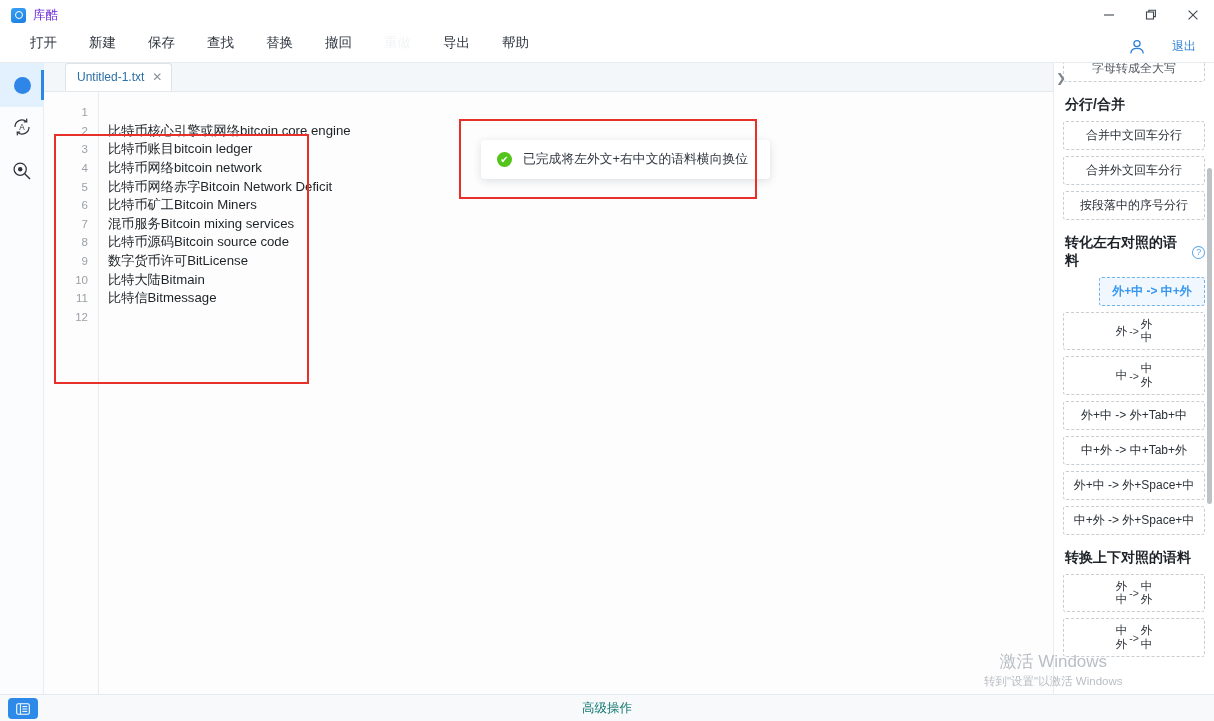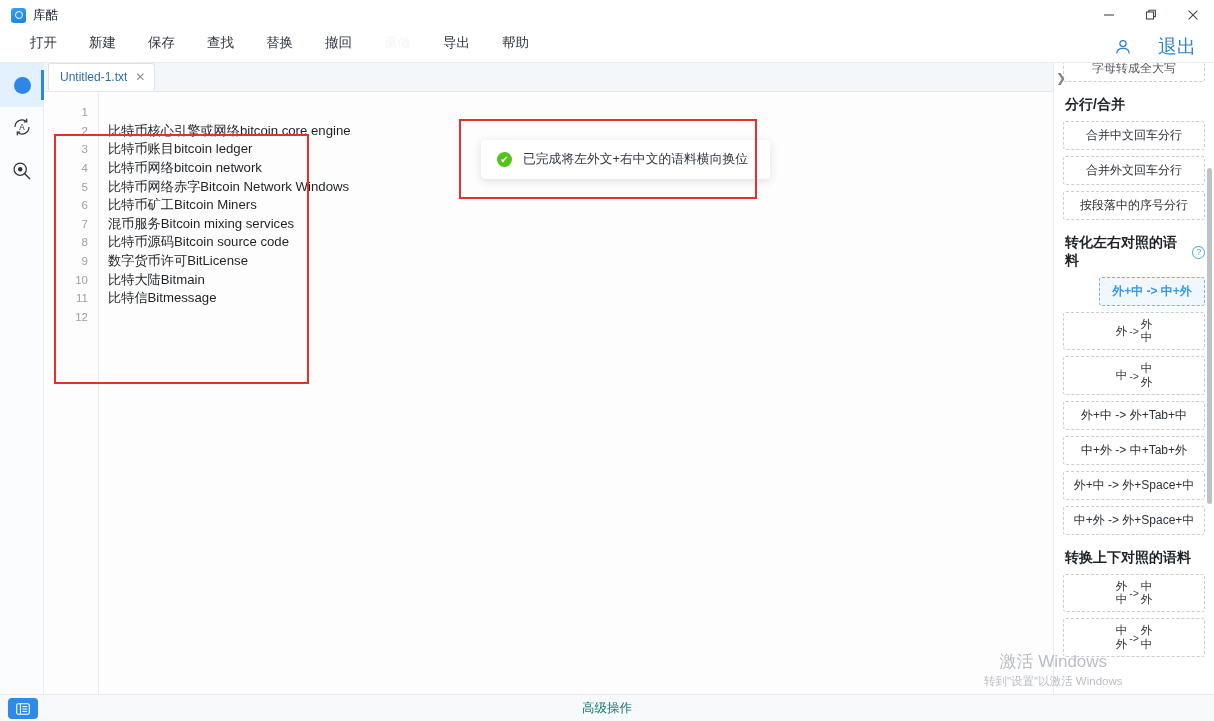--- a/index.html
+++ b/index.html
@@ -25,21 +25,21 @@
     width: 15px; height: 15px; margin-left: 11px; margin-right: 7px;
     border-radius: 3px;
     background: linear-gradient(160deg,#3aa0f5,#1a7fe0);
     display: flex; align-items: center; justify-content: center;
   }
   .app-logo .ring {
     width: 8px; height: 8px; border-radius: 50%;
     border: 1.6px solid #ffffff;
   }
   .app-title {
-    font-size: 12.5px; color: #0f172a; letter-spacing: .3px;
+    font-size: 12.5px; color: #6d28d9; letter-spacing: .3px;
   }
   .winbtns {
     position: absolute; right: 0; top: 0; height: 30px;
     display: flex; align-items: center;
   }
   .winbtn {
     width: 42px; height: 30px; display: flex;
     align-items: center; justify-content: center;
     color: #41474f;
   }
@@ -56,21 +56,21 @@
     padding: 4px 10px; margin-left: 12px;
     white-space: nowrap;
   }
   .menu-item:first-child { margin-left: 20px; }
   .menu-item.disabled { color: #f2f4f6; }
   .menubar-right {
     position: absolute; right: 0; top: 0; height: 33px;
     display: flex; align-items: center; gap: 26px; padding-right: 18px;
   }
   .user-icon { color: #2f80d8; display: flex; align-items: center; }
-  .logout-btn { font-size: 19px; color: #2f80d8; }
+  .logout-btn { font-size: 12px; color: #2f80d8; }
 
   
   .leftrail {
     position: absolute; left: 0; top: 63px; width: 44px; height: 631px;
     background: #fbfcfe;
     border-right: 1px solid #e9edf0;
   }
   .rail-item {
     width: 44px; height: 44px;
     display: flex; align-items: center; justify-content: center;
@@ -87,21 +87,21 @@
   
   .editor-wrap {
     position: absolute; left: 44px; top: 63px;
     width: 1009px; height: 631px;
     background: #ffffff;
   }
   .tabbar {
     height: 29px; background: #f4f7f9;
     border-bottom: 1px solid #e4e9ed;
     display: flex; align-items: flex-end;
-    padding-left: 4px;
+    padding-left: 21px;
   }
   .tab {
     height: 28px; display: flex; align-items: center; gap: 8px;
     padding: 0 9px 0 11px;
     background: #ffffff;
     border: 1px solid #dde3e8; border-bottom: 1px solid #ffffff;
     border-radius: 3px 3px 0 0;
     font-size: 12px; color: #2b6fa8;
   }
   .tab-close { color: #8a9199; font-size: 12px; }
@@ -351,21 +351,21 @@
         <div class="code-row">
             <span class="ln">3</span>
             <span class="ltext">比特币账目bitcoin ledger</span>
           </div>
         <div class="code-row">
             <span class="ln">4</span>
             <span class="ltext">比特币网络bitcoin network</span>
           </div>
         <div class="code-row">
             <span class="ln">5</span>
-            <span class="ltext">比特币网络赤字Bitcoin Network Windows</span>
+            <span class="ltext">比特币网络赤字Bitcoin Network Deficit</span>
           </div>
         <div class="code-row">
             <span class="ln">6</span>
             <span class="ltext">比特币矿工Bitcoin Miners</span>
           </div>
         <div class="code-row">
             <span class="ln">7</span>
             <span class="ltext">混币服务Bitcoin mixing services</span>
           </div>
         <div class="code-row">

